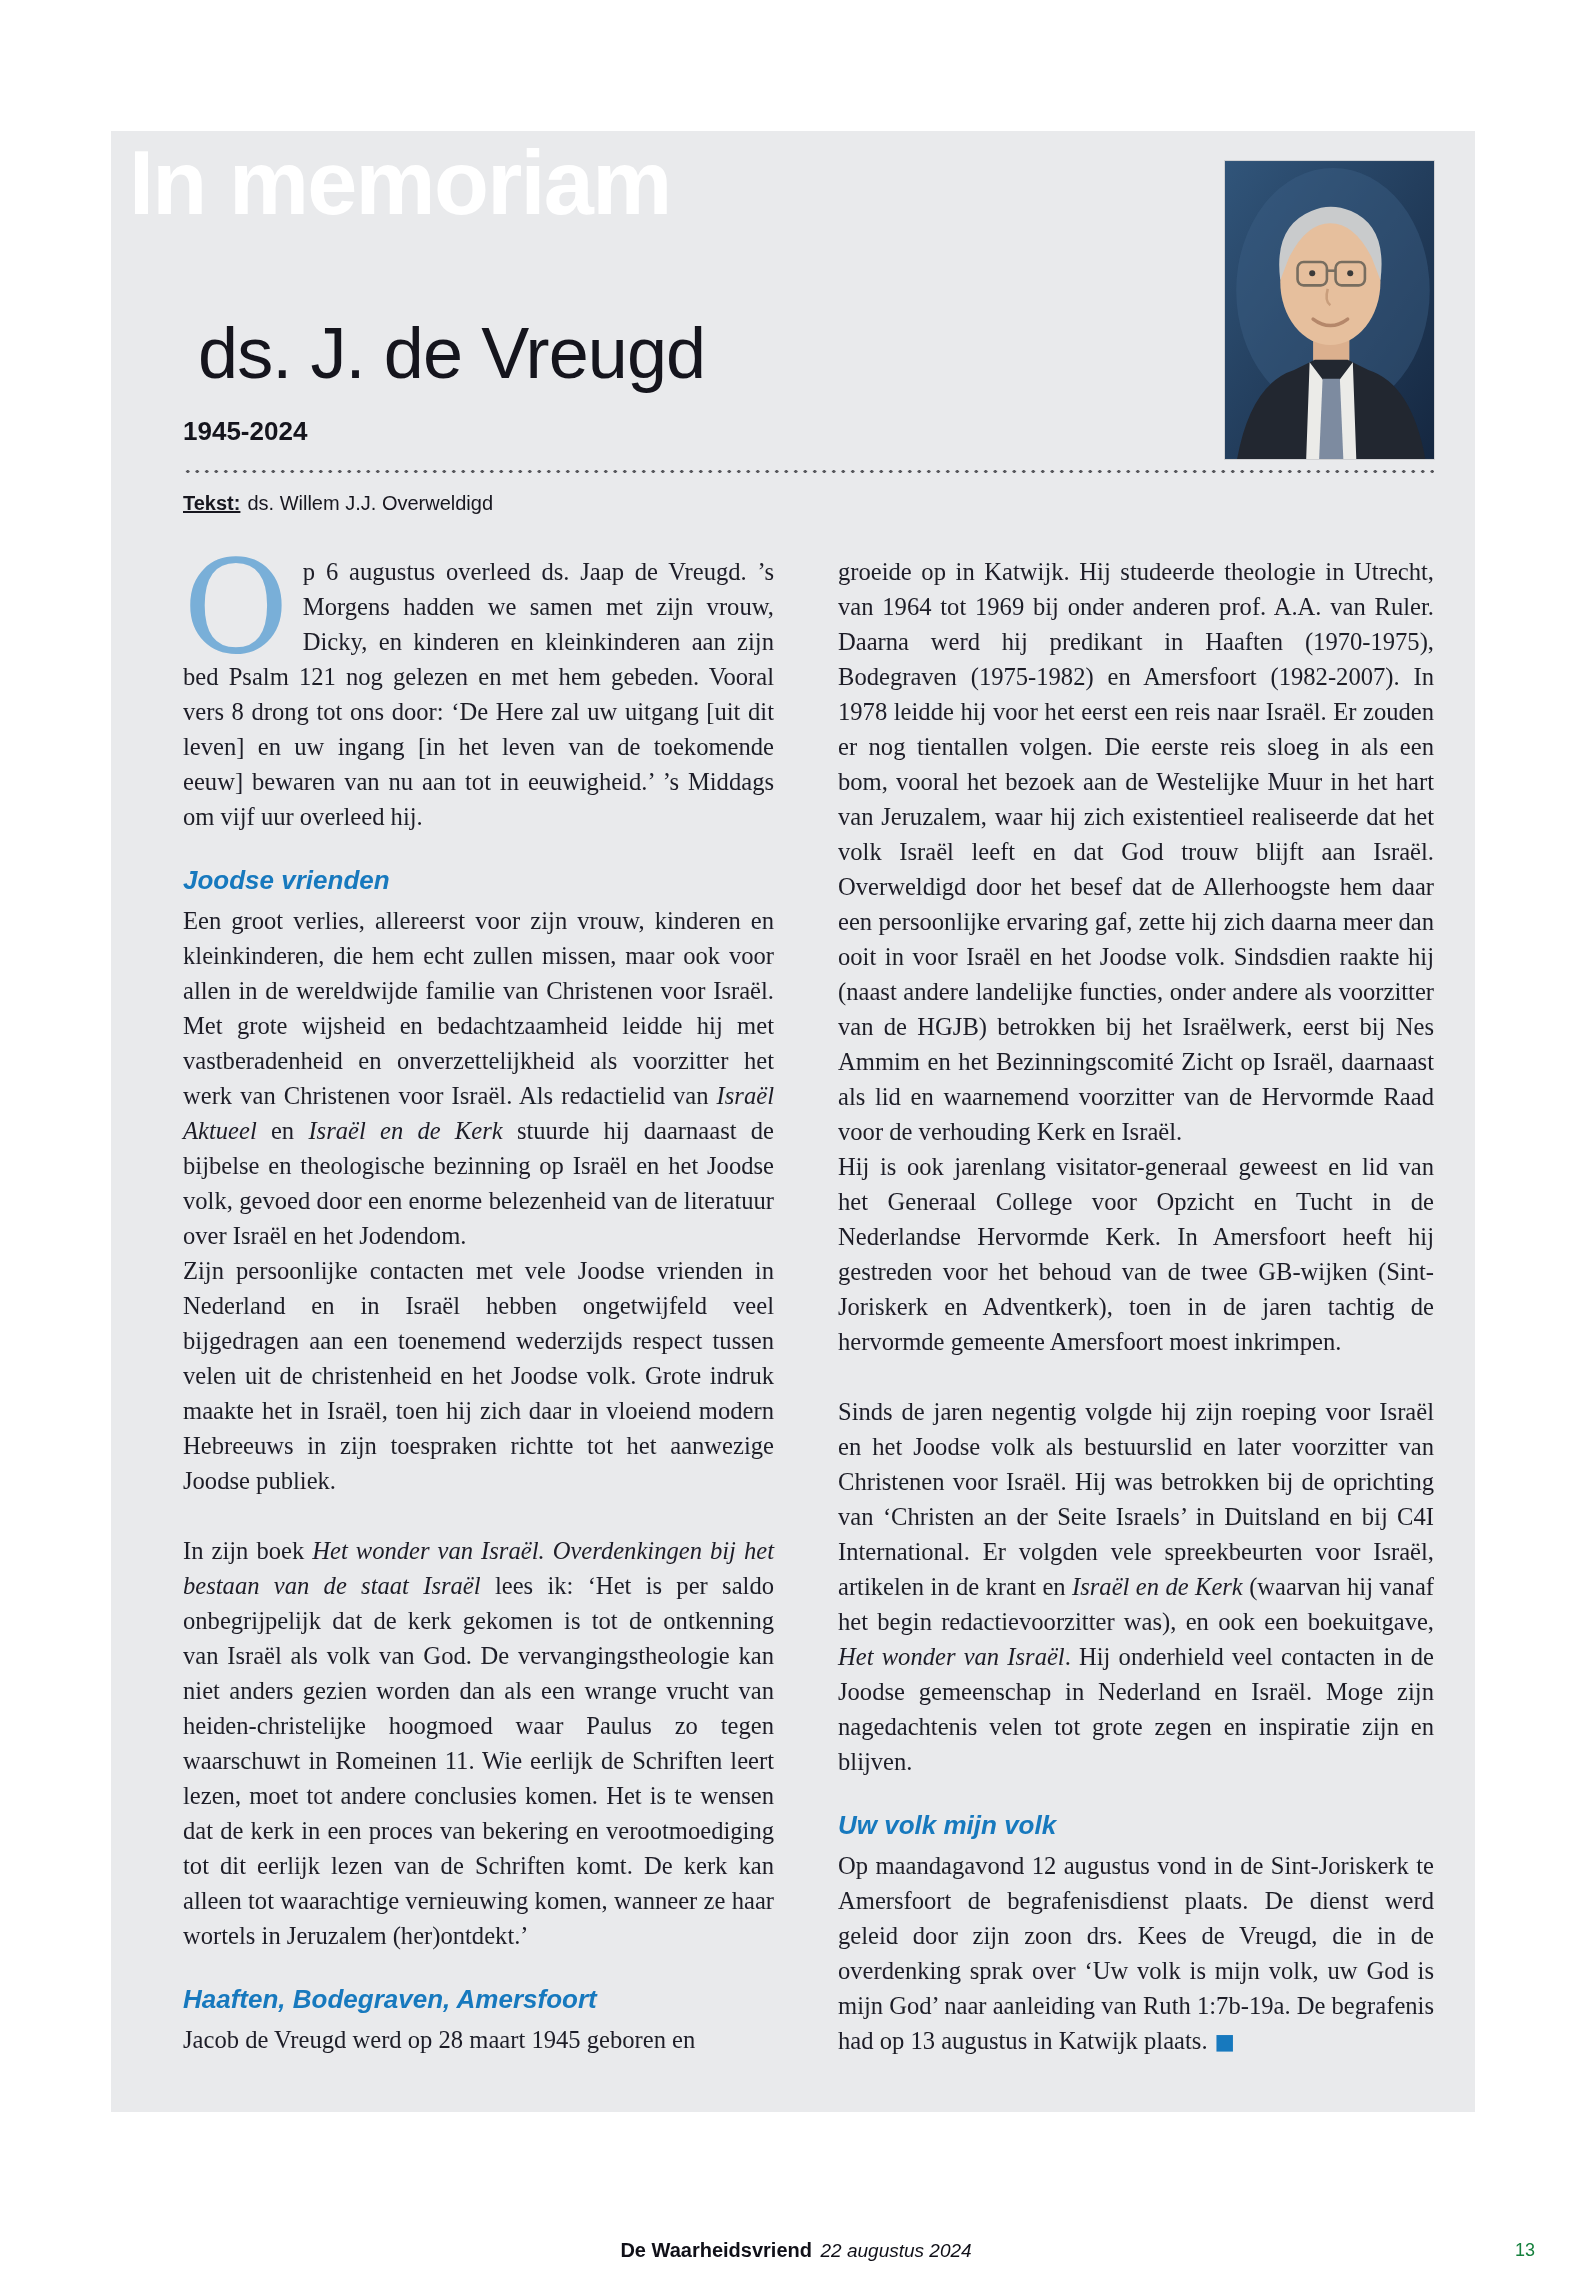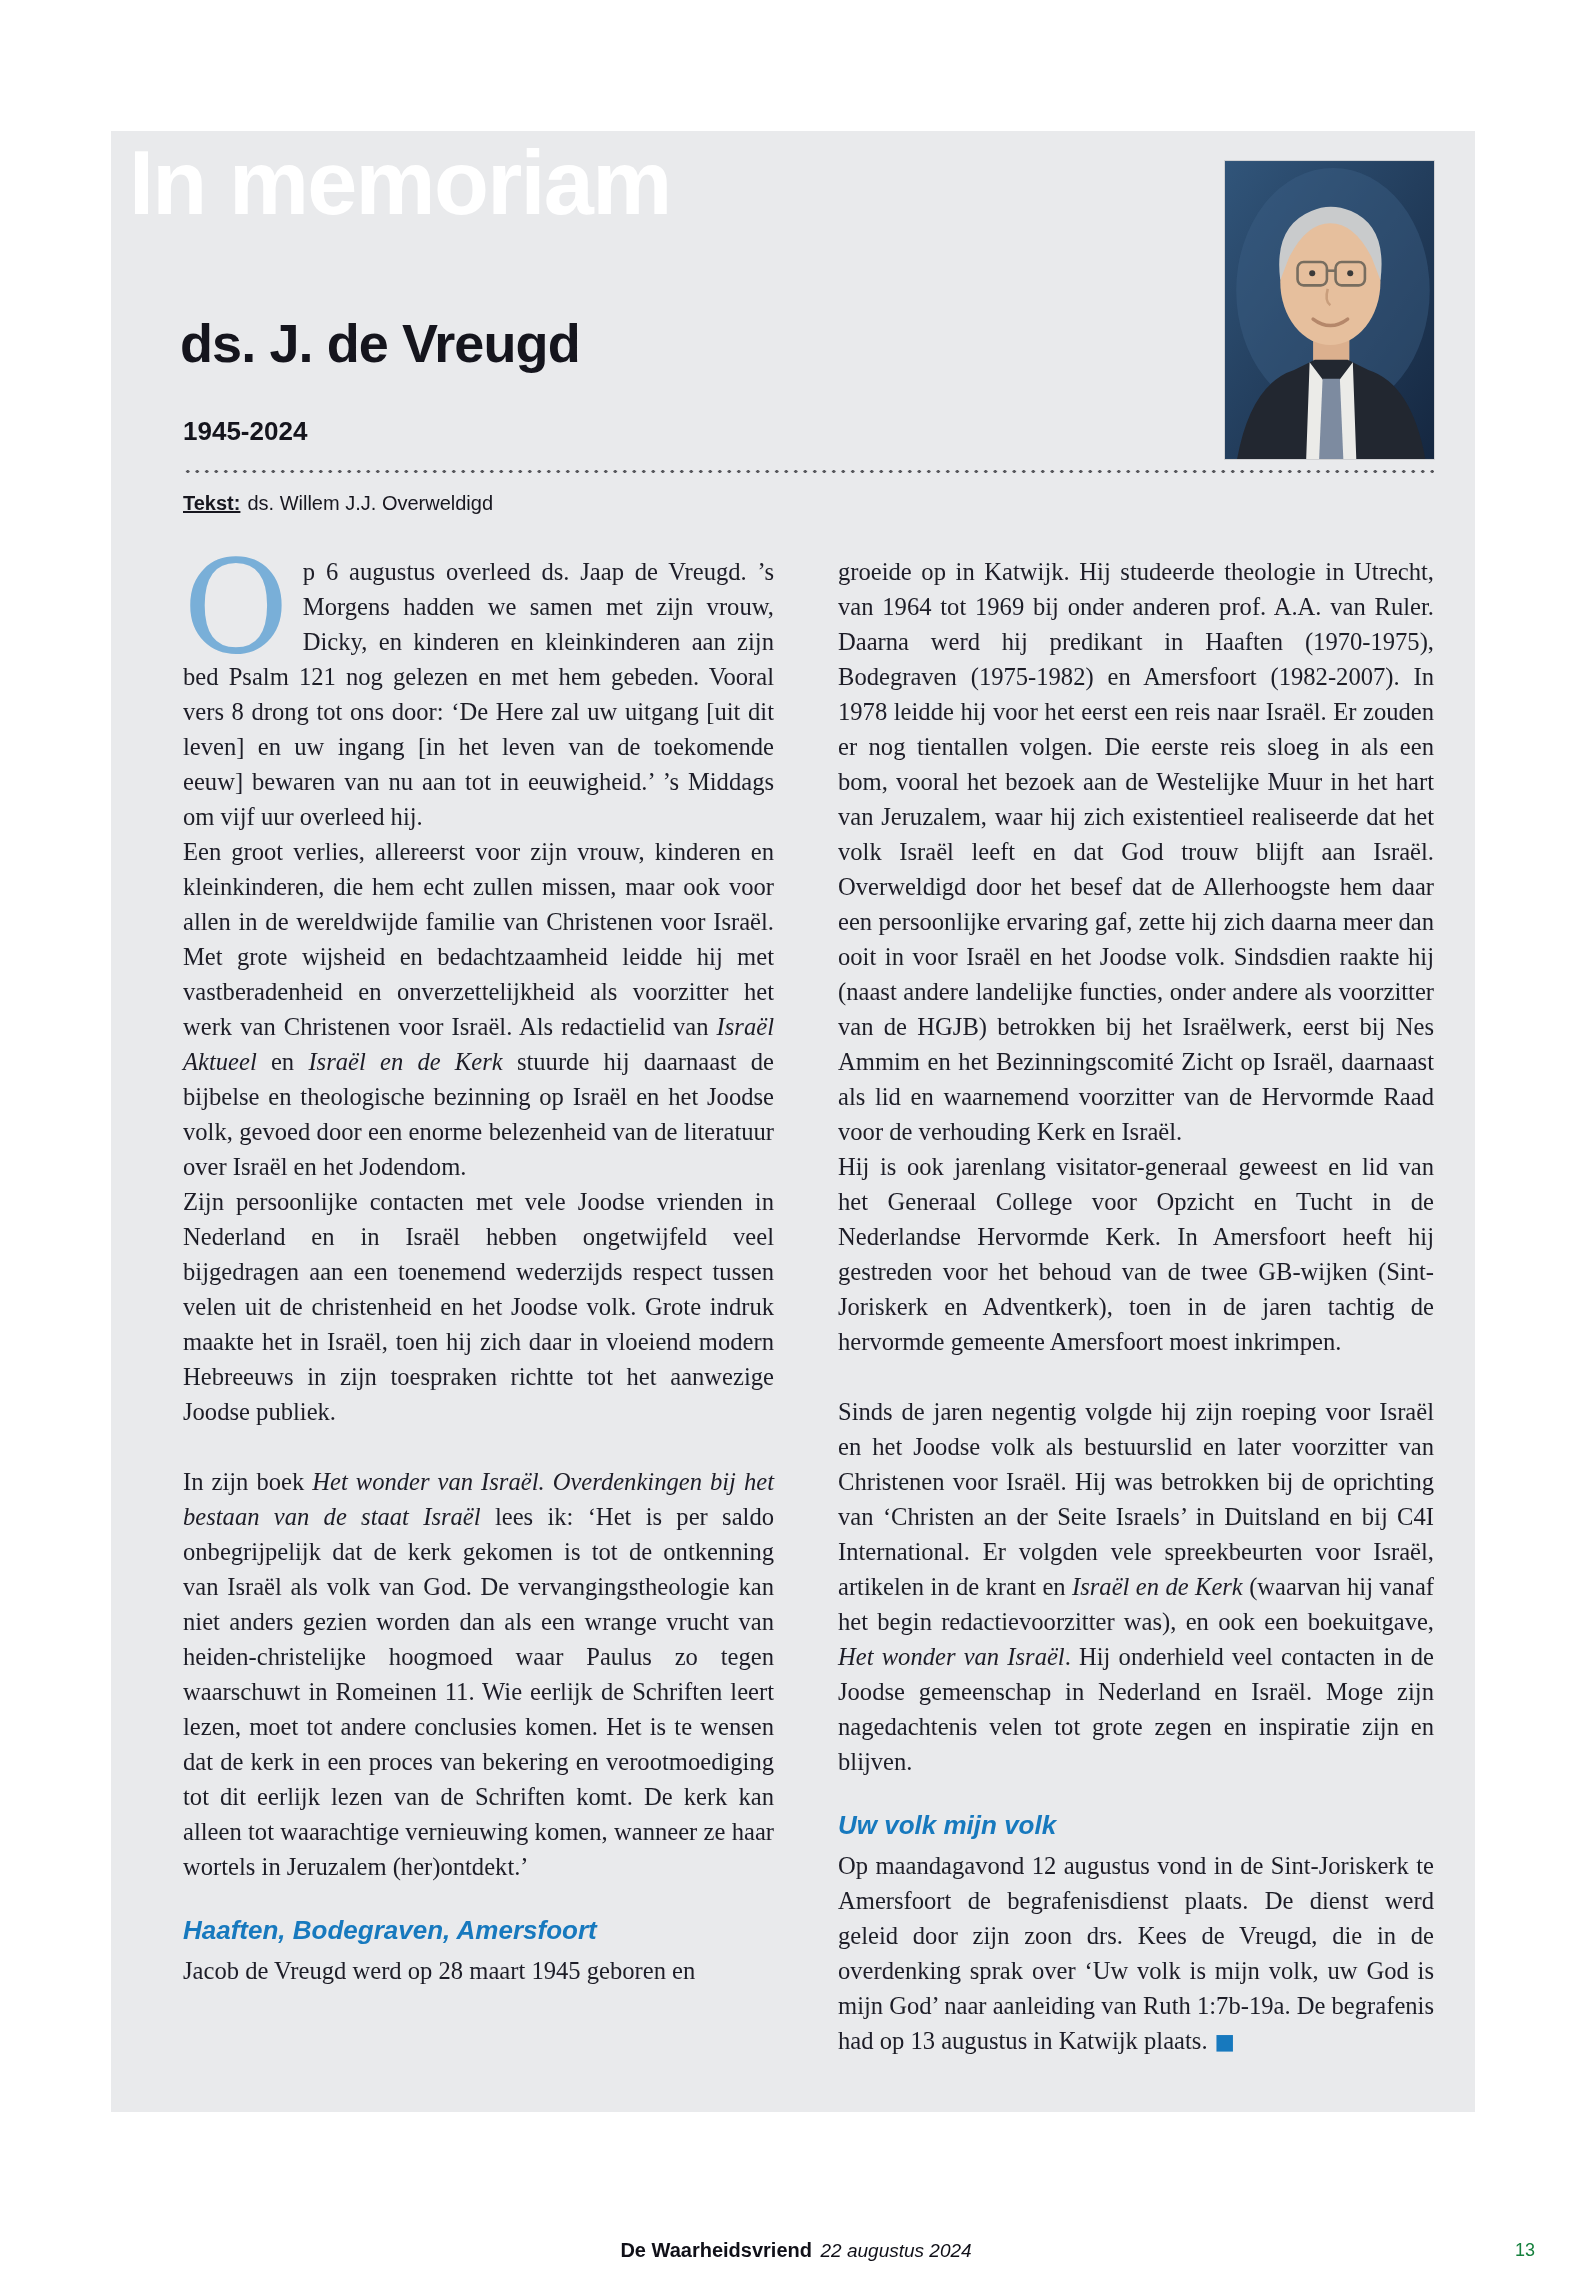--- a/index.html
+++ b/index.html
@@ -10,23 +10,23 @@
   .panel {
     position:absolute; left:111px; top:131px; width:1364px; height:1981px;
     background:#e9eaec;
   }
   .page-title {
     position:absolute; left:129px; top:136px; width:1036px;
     font-family:"Liberation Sans", sans-serif; font-weight:bold;
     font-size:90px; line-height:95px; color:#ffffff; letter-spacing:-1.7px;
   }
   .subtitle {
-    position:absolute; left:180px; top:312px;
-    font-family:"Liberation Sans", sans-serif; font-weight:bold;
-    font-size:54px; color:#15151d; letter-spacing:-0.9px;
+    position:absolute; left:198px; top:312px;
+    font-family:"Liberation Sans", sans-serif; font-weight:normal;
+    font-size:72px; color:#15151d; letter-spacing:-0.9px;
   }
   .years {
     position:absolute; left:183px; top:416px;
     font-family:"Liberation Sans", sans-serif; font-weight:bold;
     font-size:26px; color:#15151d;
   }
   .dotted-sep {
     position:absolute; left:183px; top:469px; width:1251px; height:5.2px;
     background-image:radial-gradient(circle, #55555a 1.6px, transparent 1.8px);
     background-size:9.5px 5.2px; background-repeat:repeat-x;
@@ -117,20 +117,21 @@
       <path d="M119 148 Q115 162 122 167" stroke="#c99e7c" fill="none" stroke-width="3"></path>
       <path d="M102 183 Q122 198 142 183" stroke="#b5876a" fill="none" stroke-width="4" stroke-linecap="round"></path>
       <path d="M14 345 Q30 258 80 242 L104 230 L142 230 L166 242 Q216 258 232 345 Z" fill="#222730"></path>
       <path d="M98 233 L123 266 L148 233 L152 345 L94 345 Z" fill="#ebebe8"></path>
       <path d="M113 252 L133 252 L137 345 L109 345 Z" fill="#7d8ba0"></path>
     </svg>
   </div>
 
   <div class="col col-left">
       <p class="body-paragraph"><span class="dropcap">O</span><span>p 6 augustus overleed ds. Jaap de Vreugd. ’s Morgens hadden we samen met zijn vrouw, Dicky, en kinderen en kleinkinderen aan zijn bed Psalm 121 nog gelezen en met hem gebeden. Vooral vers 8 drong tot ons door: ‘De Here zal uw uitgang [uit dit leven] en uw ingang [in het leven van de toekomende eeuw] bewaren van nu aan tot in eeuwigheid.’ ’s Middags om vijf uur overleed hij.</span></p>
+      <h3 class="section-heading">Joodse vrienden</h3>
       <p class="body-paragraph"><span>Een groot verlies, allereerst voor zijn vrouw, kinderen en kleinkinderen, die hem echt zullen missen, maar ook voor allen in de wereldwijde familie van Christenen voor Israël. Met grote wijsheid en bedachtzaamheid leidde hij met vastberadenheid en onverzettelijkheid als voorzitter het werk van Christenen voor Israël. Als redactielid van </span><span class="italic">Israël Aktueel</span><span> en </span><span class="italic">Israël en de Kerk</span><span> stuurde hij daarnaast de bijbelse en theologische bezinning op Israël en het Joodse volk, gevoed door een enorme belezenheid van de literatuur over Israël en het Jodendom.</span></p>
       <p class="body-paragraph"><span>Zijn persoonlijke contacten met vele Joodse vrienden in Nederland en in Israël hebben ongetwijfeld veel bijgedragen aan een toenemend wederzijds respect tussen velen uit de christenheid en het Joodse volk. Grote indruk maakte het in Israël, toen hij zich daar in vloeiend modern Hebreeuws in zijn toespraken richtte tot het aanwezige Joodse publiek.</span></p>
       <p class="body-paragraph spaced"><span>In zijn boek </span><span class="italic">Het wonder van Israël. Overdenkingen bij het bestaan van de staat Israël</span><span> lees ik: ‘Het is per saldo onbegrijpelijk dat de kerk gekomen is tot de ontkenning van Israël als volk van God. De vervangingstheologie kan niet anders gezien worden dan als een wrange vrucht van heiden-christelijke hoogmoed waar Paulus zo tegen waarschuwt in Romeinen 11. Wie eerlijk de Schriften leert lezen, moet tot andere conclusies komen. Het is te wensen dat de kerk in een proces van bekering en verootmoediging tot dit eerlijk lezen van de Schriften komt. De kerk kan alleen tot waarachtige vernieuwing komen, wanneer ze haar wortels in Jeruzalem (her)ontdekt.’</span></p>
       <h3 class="section-heading">Haaften, Bodegraven, Amersfoort</h3>
       <p class="body-paragraph"><span>Jacob de Vreugd werd op 28 maart 1945 geboren en</span></p>
     </div>
   <div class="col col-right">
       <p class="body-paragraph"><span>groeide op in Katwijk. Hij studeerde theologie in Utrecht, van 1964 tot 1969 bij onder anderen prof. A.A. van Ruler. Daarna werd hij predikant in Haaften (1970-1975), Bodegraven (1975-1982) en Amersfoort (1982-2007). In 1978 leidde hij voor het eerst een reis naar Israël. Er zouden er nog tientallen volgen. Die eerste reis sloeg in als een bom, vooral het bezoek aan de Westelijke Muur in het hart van Jeruzalem, waar hij zich existentieel realiseerde dat het volk Israël leeft en dat God trouw blijft aan Israël. Overweldigd door het besef dat de Allerhoogste hem daar een persoonlijke ervaring gaf, zette hij zich daarna meer dan ooit in voor Israël en het Joodse volk. Sindsdien raakte hij (naast andere landelijke functies, onder andere als voorzitter van de HGJB) betrokken bij het Israëlwerk, eerst bij Nes Ammim en het Bezinningscomité Zicht op Israël, daarnaast als lid en waarnemend voorzitter van de Hervormde Raad voor de verhouding Kerk en Israël.</span></p>
       <p class="body-paragraph"><span>Hij is ook jarenlang visitator-generaal geweest en lid van het Generaal College voor Opzicht en Tucht in de Nederlandse Hervormde Kerk. In Amersfoort heeft hij gestreden voor het behoud van de twee GB-wijken (Sint-Joriskerk en Adventkerk), toen in de jaren tachtig de hervormde gemeente Amersfoort moest inkrimpen.</span></p>
       <p class="body-paragraph spaced"><span>Sinds de jaren negentig volgde hij zijn roeping voor Israël en het Joodse volk als bestuurslid en later voorzitter van Christenen voor Israël. Hij was betrokken bij de oprichting van ‘Christen an der Seite Israels’ in Duitsland en bij C4I International. Er volgden vele spreekbeurten voor Israël, artikelen in de krant en </span><span class="italic">Israël en de Kerk</span><span> (waarvan hij vanaf het begin redactievoorzitter was), en ook een boekuitgave, </span><span class="italic">Het wonder van Israël</span><span>. Hij onderhield veel contacten in de Joodse gemeenschap in Nederland en Israël. Moge zijn nagedachtenis velen tot grote zegen en inspiratie zijn en blijven.</span></p>

